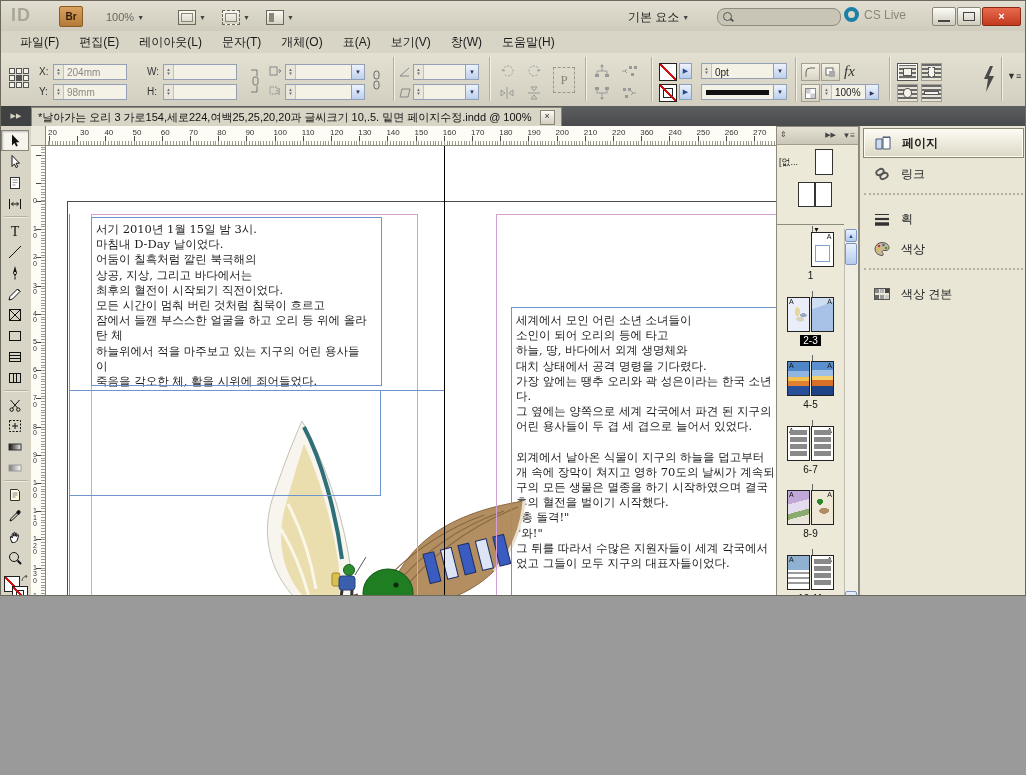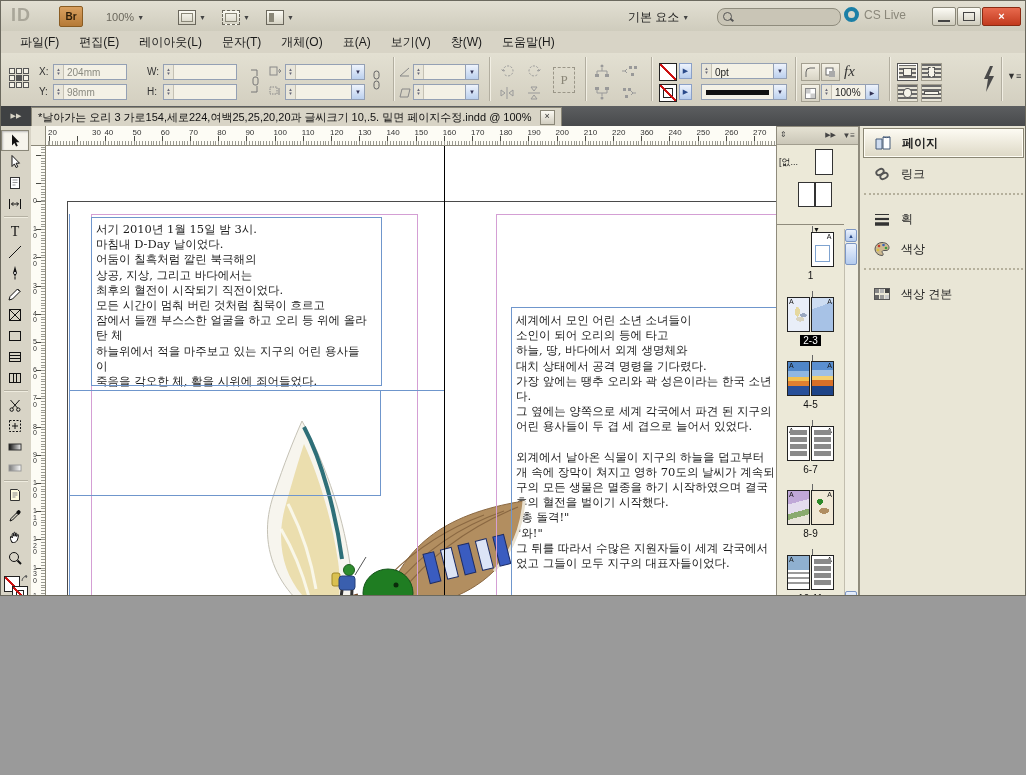--- a/index.html
+++ b/index.html
@@ -549,21 +549,21 @@
       <div style="position:relative;width:18px;height:16px;margin:6px 0 0 6px;border:1px solid #666;background:linear-gradient(#eee,#bbb);">
           <span style="position:absolute;inset:3px;border:1px solid #777;background:#f8f8f2;"></span>
         </div>
     </div>
     <div class="filler"></div>
   </div>
 
   <div id="corner"></div>
   <div id="hruler">
       <div class="hlab" style="left: 2px;">20</div>
-      <div class="hlab" style="left: 30px; padding-left: 16px;">30</div>
+      <div class="hlab" style="left: 18px; padding-left: 16px;">30</div>
       <div class="hlab" style="left: 58.4px;">40</div>
       <div class="hlab" style="left: 86.6px;">50</div>
       <div class="hlab" style="left: 114.8px;">60</div>
       <div class="hlab" style="left: 143px;">70</div>
       <div class="hlab" style="left: 171.2px;">80</div>
       <div class="hlab" style="left: 199.4px;">90</div>
       <div class="hlab" style="left: 227.6px;">100</div>
       <div class="hlab" style="left: 255.8px;">110</div>
       <div class="hlab" style="left: 284px;">120</div>
       <div class="hlab" style="left: 312.2px;">130</div>

